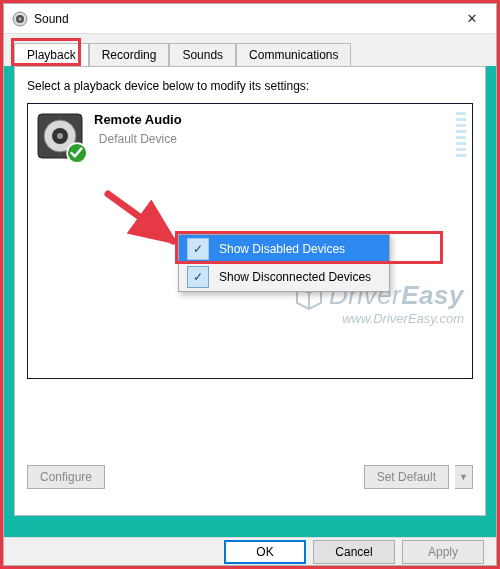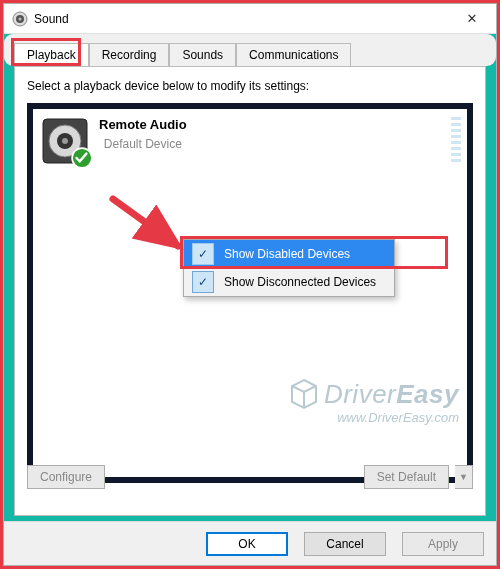--- a/index.html
+++ b/index.html
@@ -39,21 +39,20 @@
     width: 40px; height: 30px;
     display: flex; align-items: center; justify-content: center;
     font-size: 13px; color: #333;
   }
   .tabs {
     display: flex;
     padding: 8px 10px 1px 10px;
     background: #f0f0f0;
     position: relative;
     height: 32px;
-    border-radius: 9px;
   }
   .tab {
     padding: 4px 12px 4px 12px;
     border: 1px solid #bbb;
     border-bottom: none;
     background: #f0f0f0;
     margin-right: 0px;
     font-size: 12px;
     position: relative;
     top: 1px;
@@ -73,23 +72,23 @@
   .tab-body {
     margin: 0 10px 10px 10px;
     border: 1px solid #bbb;
     background: #fff;
     padding: 12px;
     height: 450px;
     position: relative;
   }
   .instruction { margin-bottom: 10px; }
   .device-list {
-    border: 6px solid #0f172a;
-    background: #fff;
-    height: 380px;
+    border: 1px solid #0f172a;
+    background: #fff;
+    height: 276px;
     padding: 8px;
     position: relative;
     overflow: hidden;
   }
   .device-item {
     display: flex;
     align-items: flex-start;
     gap: 10px;
   }
   .device-icon-wrap { position: relative; width: 48px; height: 48px; }
@@ -182,27 +181,27 @@
   .split-drop {
     width: 18px; height: 24px;
     border: 1px solid #adadad; border-left: none;
     background: #e9e9e9;
     display: inline-flex; align-items: center; justify-content: center;
     color: #888; font-size: 9px;
   }
   .dialog-footer {
     position: absolute;
     left: 0; right: 0; bottom: 0;
-    height: 44px;
+    height: 28px;
     background: #f0f0f0;
     display: flex;
     align-items: center;
     justify-content: flex-end;
     padding: 0 12px;
-    gap: 16px;
+    gap: 7px;
     border-top: 1px solid #ddd;
   }
   .dialog-footer .btn { width: 82px; justify-content: center; }
 </style>
 </head>
 <body>
 
 <div class="outer-border"></div>
 
 <div class="window">

